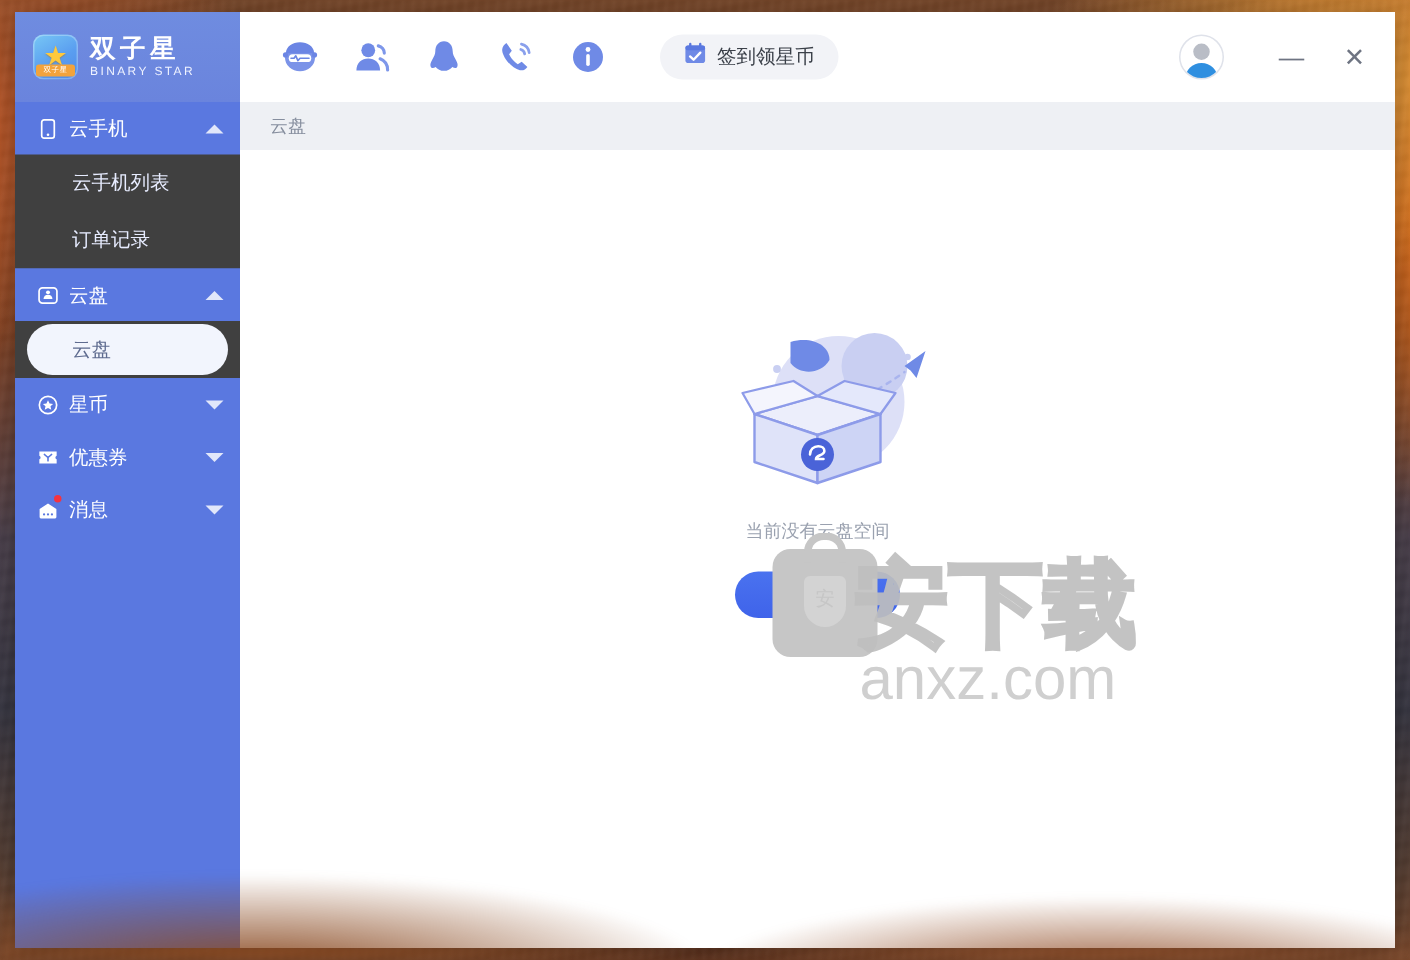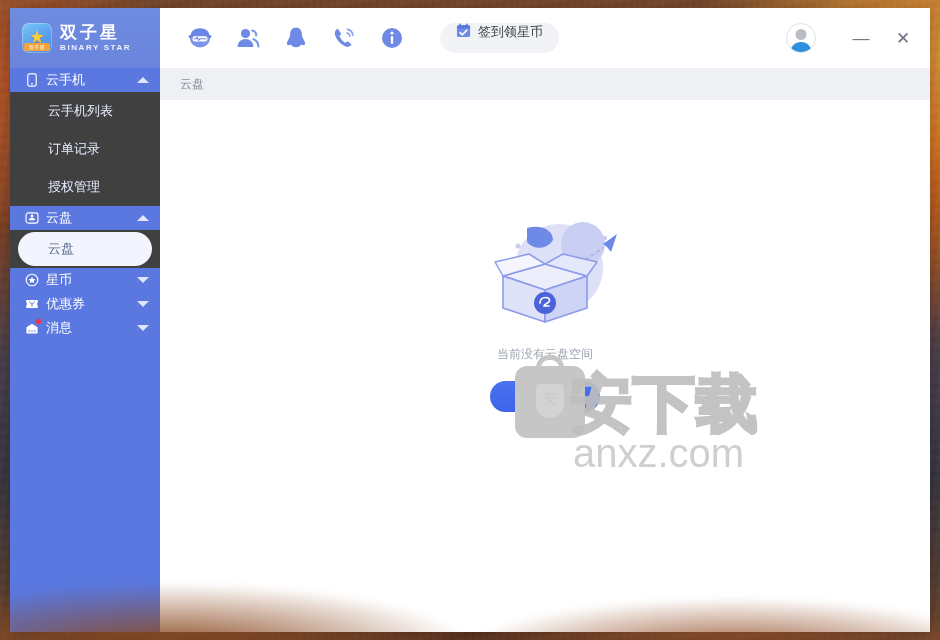--- a/index.html
+++ b/index.html
@@ -115,40 +115,40 @@
     font-size: 17px;
     font-weight: bold;
     letter-spacing: 3px;
     line-height: 19px;
   }
   .logo-en {
     color: #eef2ff;
     font-size: 8px;
     letter-spacing: 1.6px;
     line-height: 11px;
-    font-weight: bold;
+    font-weight: normal;
   }
 
   .toolbar {
     flex: 1;
     display: flex;
     align-items: center;
     padding-left: 26px;
     gap: 20px;
   }
   .tb-icon {
     width: 28px; height: 28px;
     display: flex; align-items: center; justify-content: center;
     cursor: pointer;
   }
   .tb-icon svg { display: block; }
 
   .signin-btn {
     display: flex;
-    align-items: flex-start;
+    align-items: center;
     gap: 7px;
     height: 30px;
     padding: 0 16px;
     margin-left: 14px;
     border-radius: 15px;
     background: #f2f3f7;
     cursor: pointer;
   }
   .signin-btn .label {
     font-size: 13px;
@@ -203,21 +203,21 @@
   .sidebar {
     width: 150px;
     flex: 0 0 150px;
     background: #5a78e0;
     display: flex;
     flex-direction: column;
     overflow: hidden;
   }
   .nav-group { display: flex; flex-direction: column; }
   .nav-head {
-    height: 24px;
+    height: 35px;
     display: flex;
     align-items: center;
     padding: 0 11px 0 14px;
     background: #5a78e0;
     cursor: pointer;
     gap: 7px;
   }
   .nav-head .icon { width: 15px; height: 15px; flex: 0 0 15px; display:flex; align-items:center; justify-content:center; position: relative; }
   .nav-head .title { color: #ffffff; font-size: 13px; flex: 1; }
   .nav-head .caret {
@@ -466,21 +466,20 @@
                 <rect x="3.2" y="1" width="9.6" height="14" rx="1.8" fill="none" stroke="#ffffff" stroke-width="1.3"></rect>
                 <circle cx="8" cy="12.4" r="1" fill="#ffffff"></circle>
               </svg>
             </span>
             <span class="title">云手机</span>
             <span class="caret up"></span>
           </div>
           <div class="nav-children">
             <div class="nav-item">云手机列表</div>
             <div class="nav-item">订单记录</div>
-            <div class="nav-item">授权管理</div>
           </div>
         </div>
 
         <div class="nav-group">
           <div class="nav-head">
             <span class="icon">
               <svg width="14" height="14" viewBox="0 0 16 16">
                 <rect x="1.2" y="2.2" width="13.6" height="11.6" rx="2.6" fill="none" stroke="#ffffff" stroke-width="1.3"></rect>
                 <path d="M4.6 10.6 C4.6 8.6 6.1 7.4 8 7.4 C9.9 7.4 11.4 8.6 11.4 10.6 Z" fill="#ffffff"></path>
                 <circle cx="8" cy="5.6" r="1.5" fill="#ffffff"></circle>

